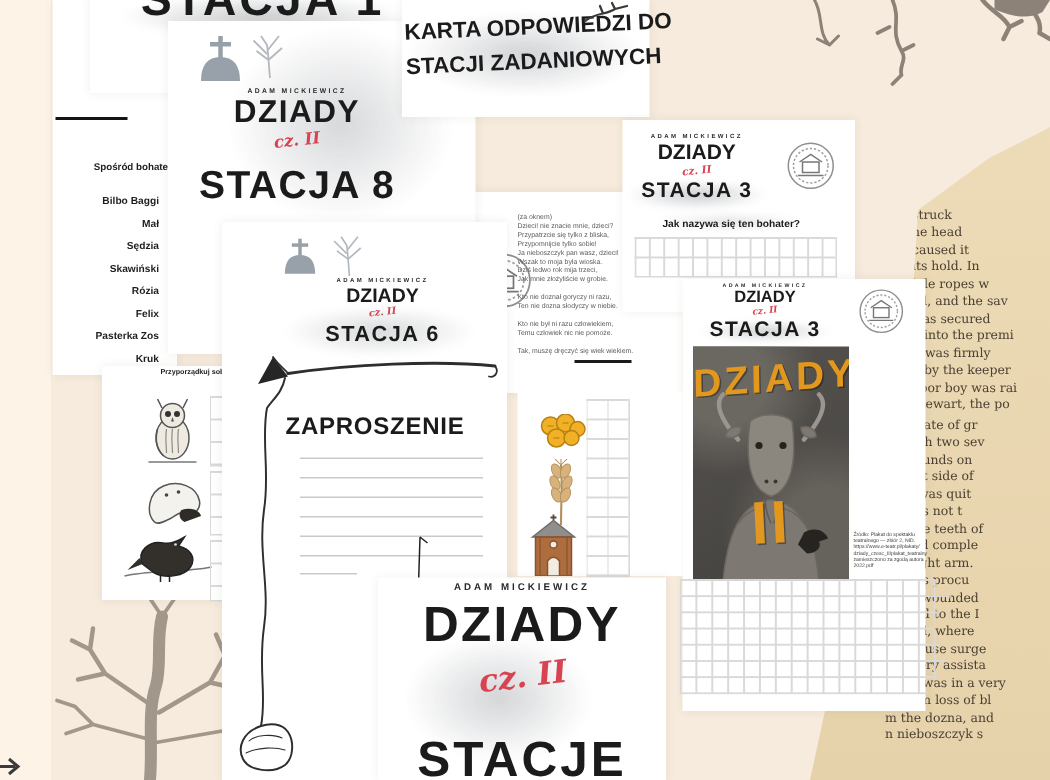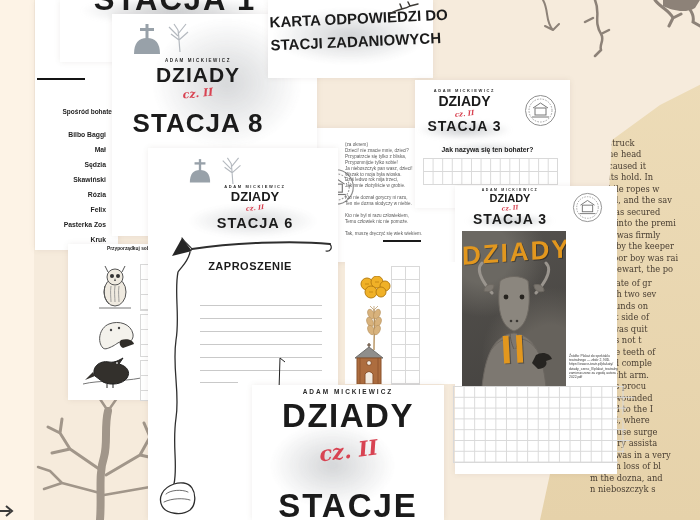--- a/index.html
+++ b/index.html
@@ -237,21 +237,21 @@
       <g stroke="#2e2e2e" fill="none" stroke-linecap="round">
         <path d="M30 6 L20 24 L40 19 Z" fill="#262626" stroke="none"></path>
         <path d="M30 6 C34 12 38 14 40 17" stroke-width="1.2"></path>
         <path d="M40 17 C80 11 140 8 178 12" stroke-width="2"></path>
         <path d="M178 12 C181 16 178 20 174 19" stroke-width="1.2"></path>
         <path d="M38 20 C36 30 30 34 26 40 C22 60 28 84 24 108 C20 136 28 160 24 186 C20 214 26 232 22 252" stroke-width="1.3"></path>
         <path d="M22 252 C10 256 6 266 10 274 C14 282 30 284 38 278 C44 273 44 262 40 256 C36 250 28 250 22 252 Z" fill="#fff" stroke-width="1.3"></path>
         <path d="M14 262 C18 258 30 257 36 260 M12 270 C20 266 32 266 38 268" stroke-width=".7"></path>
       </g>
     </svg>
-    <div class="a blk c" style="left:37px;top:112px;width:130px;font-size:11px;letter-spacing:.5px">ZAPROSZENIE</div>
+    <div class="a blk c" style="left:37px;top:128px;width:130px;font-size:16px;letter-spacing:.5px">ZAPROSZENIE</div>
     <div class="line" style="left:52px;top:157px;width:122px"></div>
     <div class="line" style="left:52px;top:170px;width:122px"></div>
     <div class="line" style="left:52px;top:183px;width:122px"></div>
     <div class="line" style="left:52px;top:196px;width:122px"></div>
     <div class="line" style="left:52px;top:209px;width:122px"></div>
     <div class="line" style="left:52px;top:222px;width:122px"></div>
     <div class="line" style="left:52px;top:234px;width:38px"></div>
   </div>
 
   <svg class="a" style="left:272px;top:356px" width="16" height="36" viewBox="0 0 16 36">

